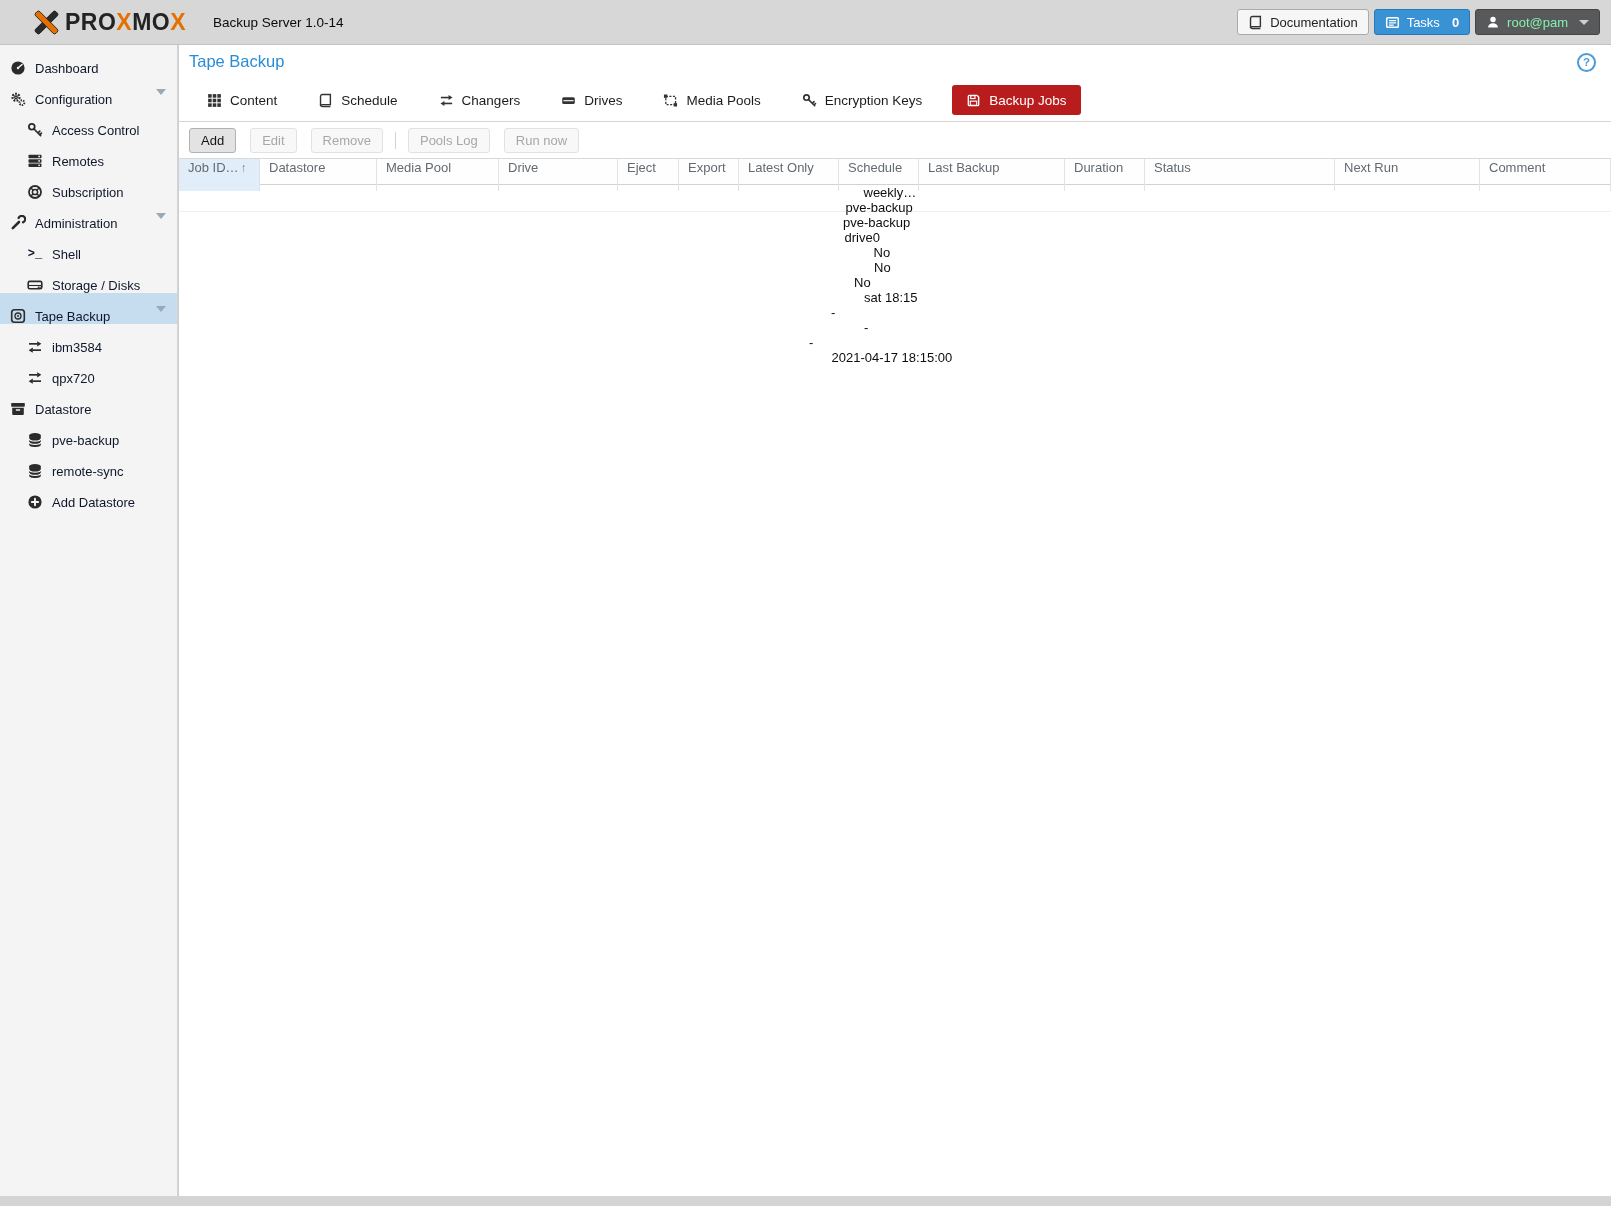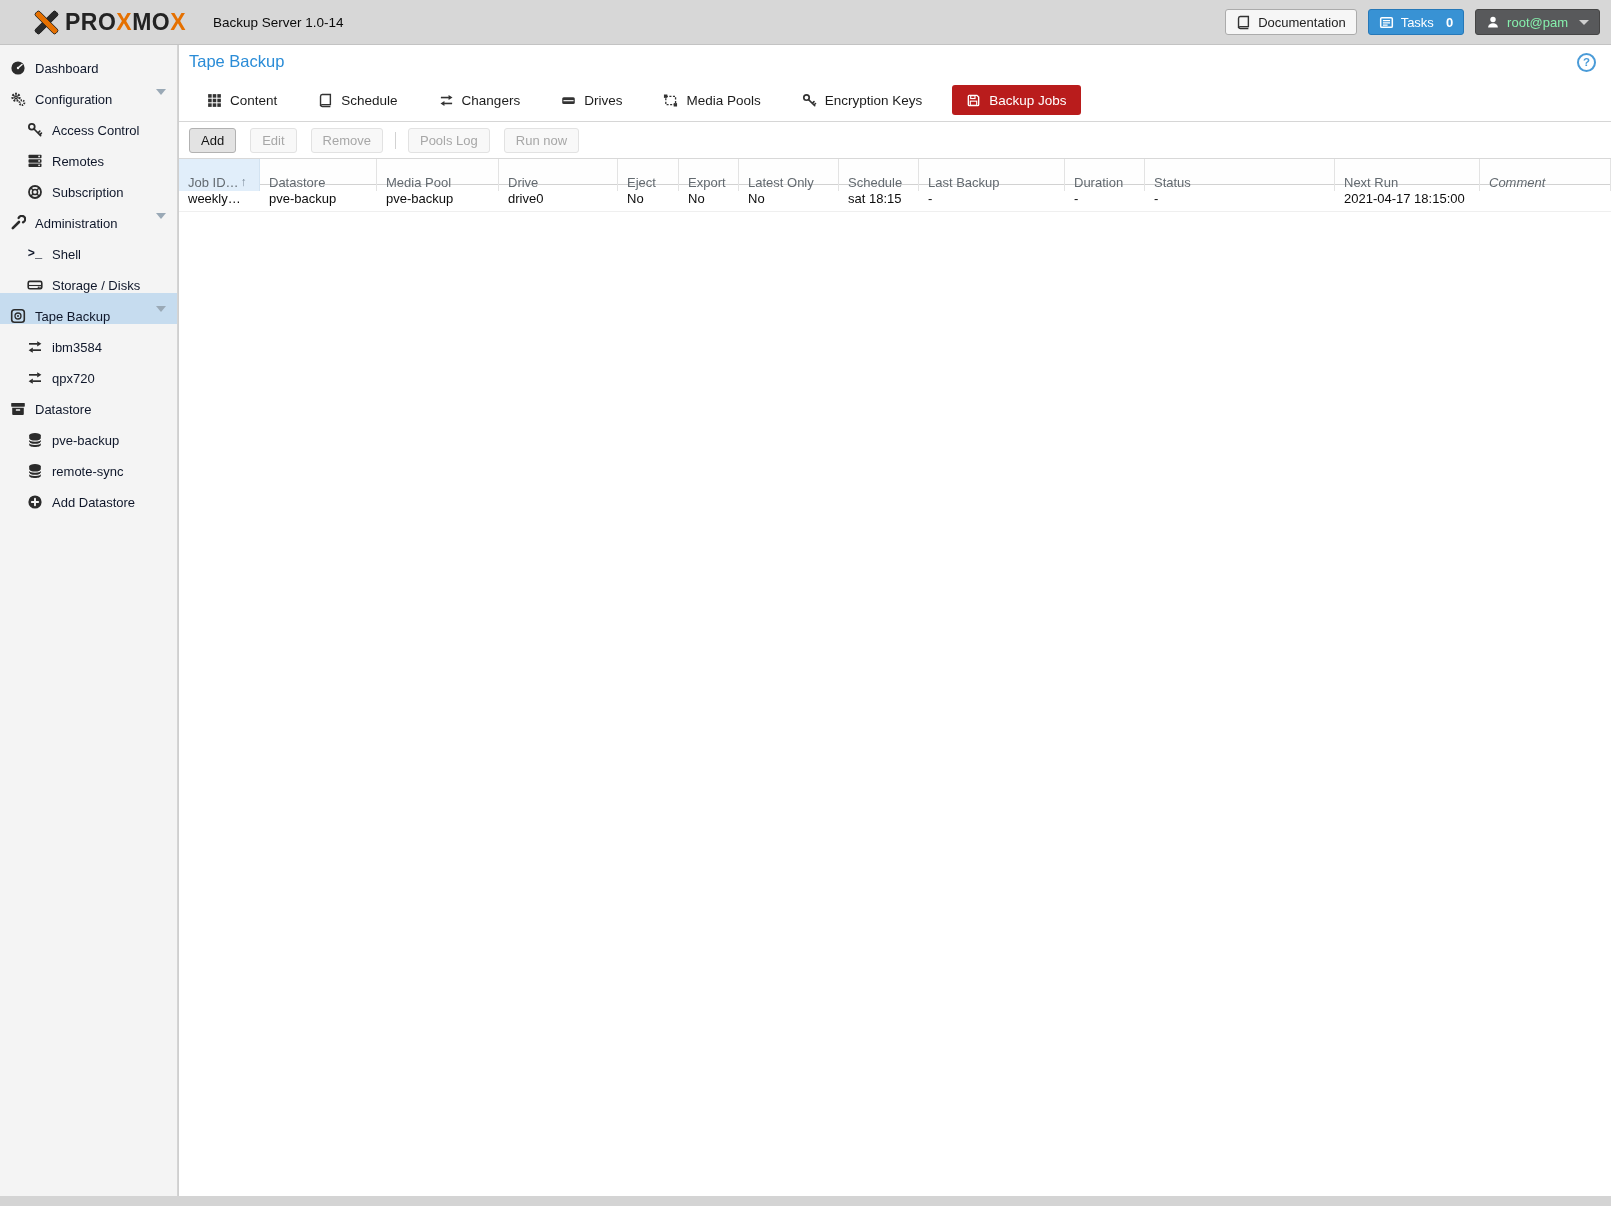--- a/index.html
+++ b/index.html
@@ -13,21 +13,21 @@
   .ic svg{width:100%;height:100%;}
 
   
   .topbar{position:absolute;left:0;top:0;width:1611px;height:45px;background:#d7d7d7;
     border-bottom:1px solid #c3c3c3;display:flex;align-items:center;box-sizing:border-box;}
   .logo-wrap{width:170px;flex:none;display:flex;align-items:center;padding-left:9px;gap:5px;margin-left:24px;}
   .logo-x{width:27px;height:27px;}
   .logo-text{font-size:23px;font-weight:bold;color:#232323;letter-spacing:.5px;line-height:1;}
   .logo-text .ox{color:#e57000;}
   .brand-title{margin-left:10px;font-size:13.5px;color:#0a0a0a;}
-  .topbar-right{margin-left:auto;margin-right:11px;display:flex;align-items:center;gap:11px;padding-left:24px;}
+  .topbar-right{margin-left:auto;margin-right:11px;display:flex;align-items:center;gap:5px;padding-left:24px;}
   .tb-btn{height:26px;border-radius:3px;display:inline-flex;align-items:center;gap:7px;
     padding:0 10px;font-size:13px;cursor:pointer;box-sizing:border-box;}
   .tb-doc{background:#f6f6f6;border:1px solid #ababab;color:#222;}
   .tb-doc .ic{width:15px;height:15px;color:#333;}
   .tb-tasks{background:#3892d4;border:1px solid #2678b8;color:#fff;}
   .tb-tasks .ic{width:15px;height:15px;color:#fff;}
   .tasks-count{font-weight:bold;margin-left:5px;}
   .tb-user{background:#58595b;border:1px solid #454545;color:#86efac;}
   .tb-user .ic{width:14px;height:14px;color:#fff;}
   .chev{width:0;height:0;border-left:5px solid transparent;border-right:5px solid transparent;
@@ -67,30 +67,30 @@
   .btn{height:25px;padding:8px 11px;border-radius:3px;font-size:13px;display:inline-flex;
     align-items:center;box-sizing:border-box;cursor:pointer;}
   .btn.on{background:#e3e3e3;border:1px solid #b2b2b2;color:#141414;}
   .btn.off{background:#f8f8f8;border:1px solid #e2e2e2;color:#a7a7a7;cursor:default;}
   .tb-sep{width:1px;height:17px;background:#d2d2d2;margin:0 -2px;}
 
   
   .grid{position:absolute;left:0;top:113px;right:0;bottom:0;}
   .grid-header{display:flex;height:27px;border-top:1px solid #d8d8d8;border-bottom:1px solid #d2d2d2;
     background:#fefefe;box-sizing:border-box;}
-  .gh-cell{display:flex;align-items:flex-start;padding:16px 9px;font-size:13px;color:#636a70;
+  .gh-cell{display:flex;align-items:flex-end;padding:16px 9px;font-size:13px;color:#636a70;
     border-right:1px solid #e3e3e3;box-sizing:border-box;flex:none;white-space:nowrap;overflow:hidden;cursor:pointer;}
   .gh-cell.sorted{background:#e1eefa;border-right-color:#d3e3f1;}
   .sort-arrow{color:#7b8a98;font-size:12px;margin-left:2px;}
   .grid-row{display:flex;height:27px;align-items:center;border-bottom:1px solid #efefef;
-    font-size:13px;color:#0d0d0d;box-sizing:border-box;cursor:pointer;}
+    font-size:13px;color:#0d0d0d;box-sizing:border-box;cursor:pointer;flex-direction:column;}
   .gr-cell{padding:0 9px;box-sizing:border-box;flex:none;white-space:nowrap;overflow:hidden;}
   .w0{width:81px}.w1{width:117px}.w2{width:122px}.w3{width:119px}.w4{width:61px}
   .w5{width:60px}.w6{width:100px}.w7{width:80px}.w8{width:146px}.w9{width:80px}
-  .w10{width:190px}.w11{width:145px}.w12{flex:1 1 auto;font-style:italic;}
+  .w10{width:190px}.w11{width:145px}.w12{flex:1 1 auto;}
 </style>
 </head>
 <body>
 
 <svg width="0" height="0" style="position:absolute">
   <defs>
     <symbol id="i-gauge" viewBox="0 0 16 16">
         <circle cx="8" cy="8" r="6.6" fill="currentColor"></circle>
         <path d="M8 8 L12 4.5" stroke="#f4f4f4" stroke-width="1.6" stroke-linecap="round"></path>
         <circle cx="8" cy="8" r="1.2" fill="#f4f4f4"></circle>

